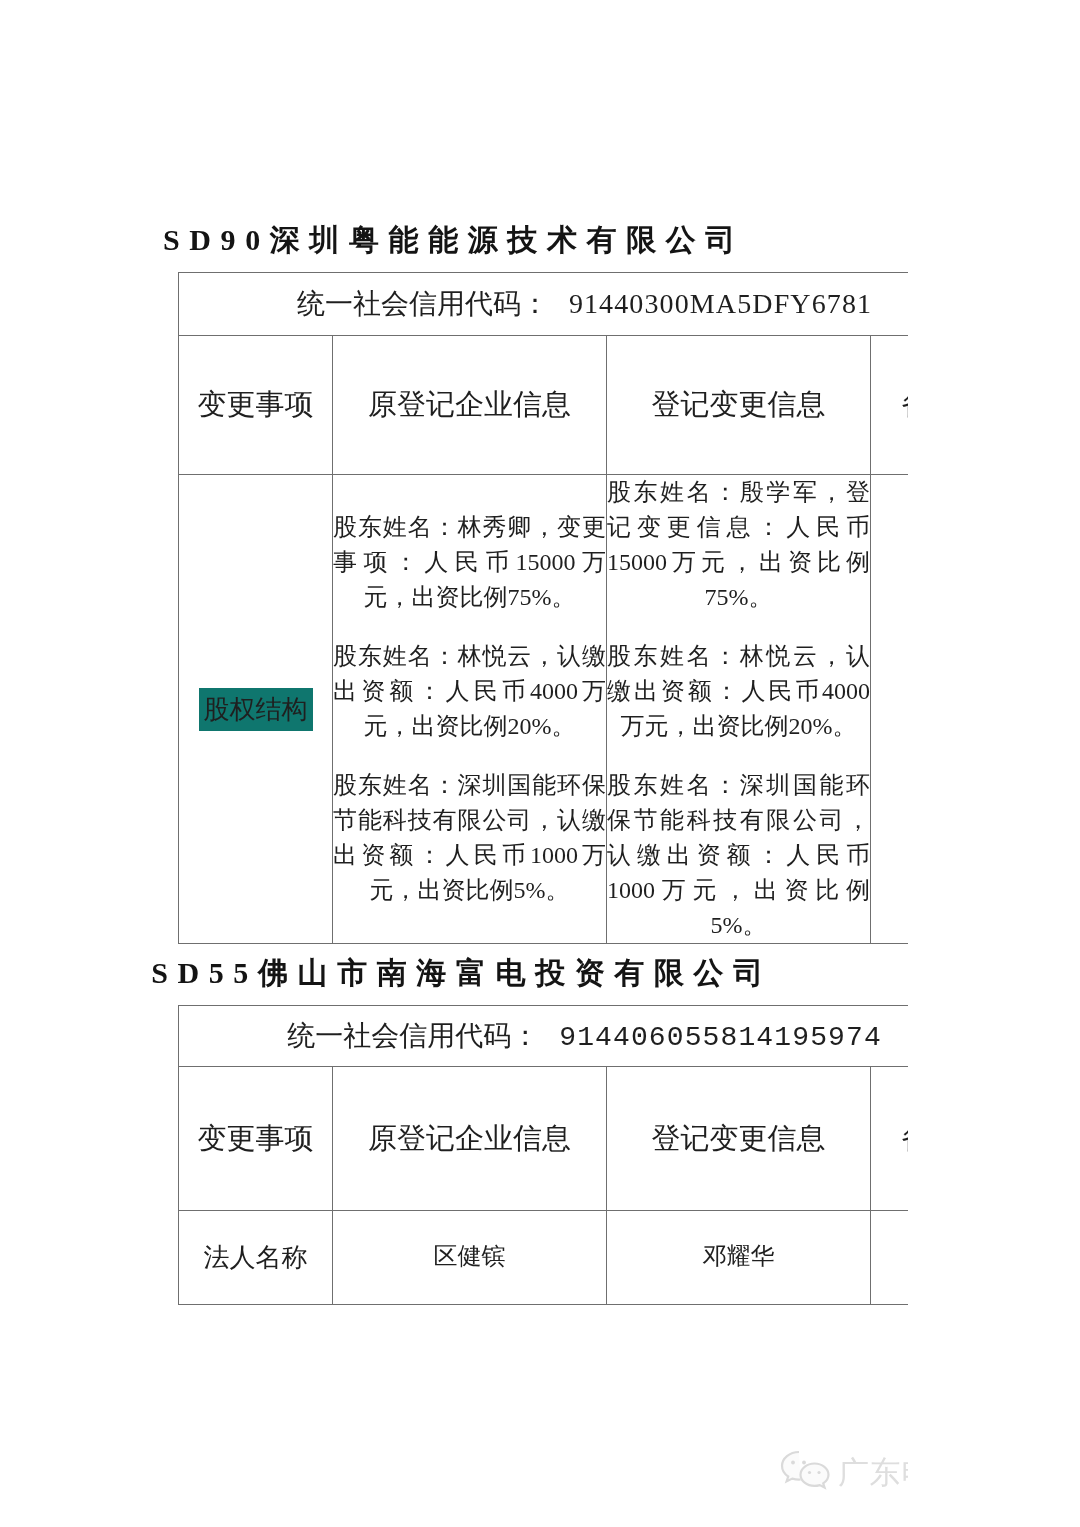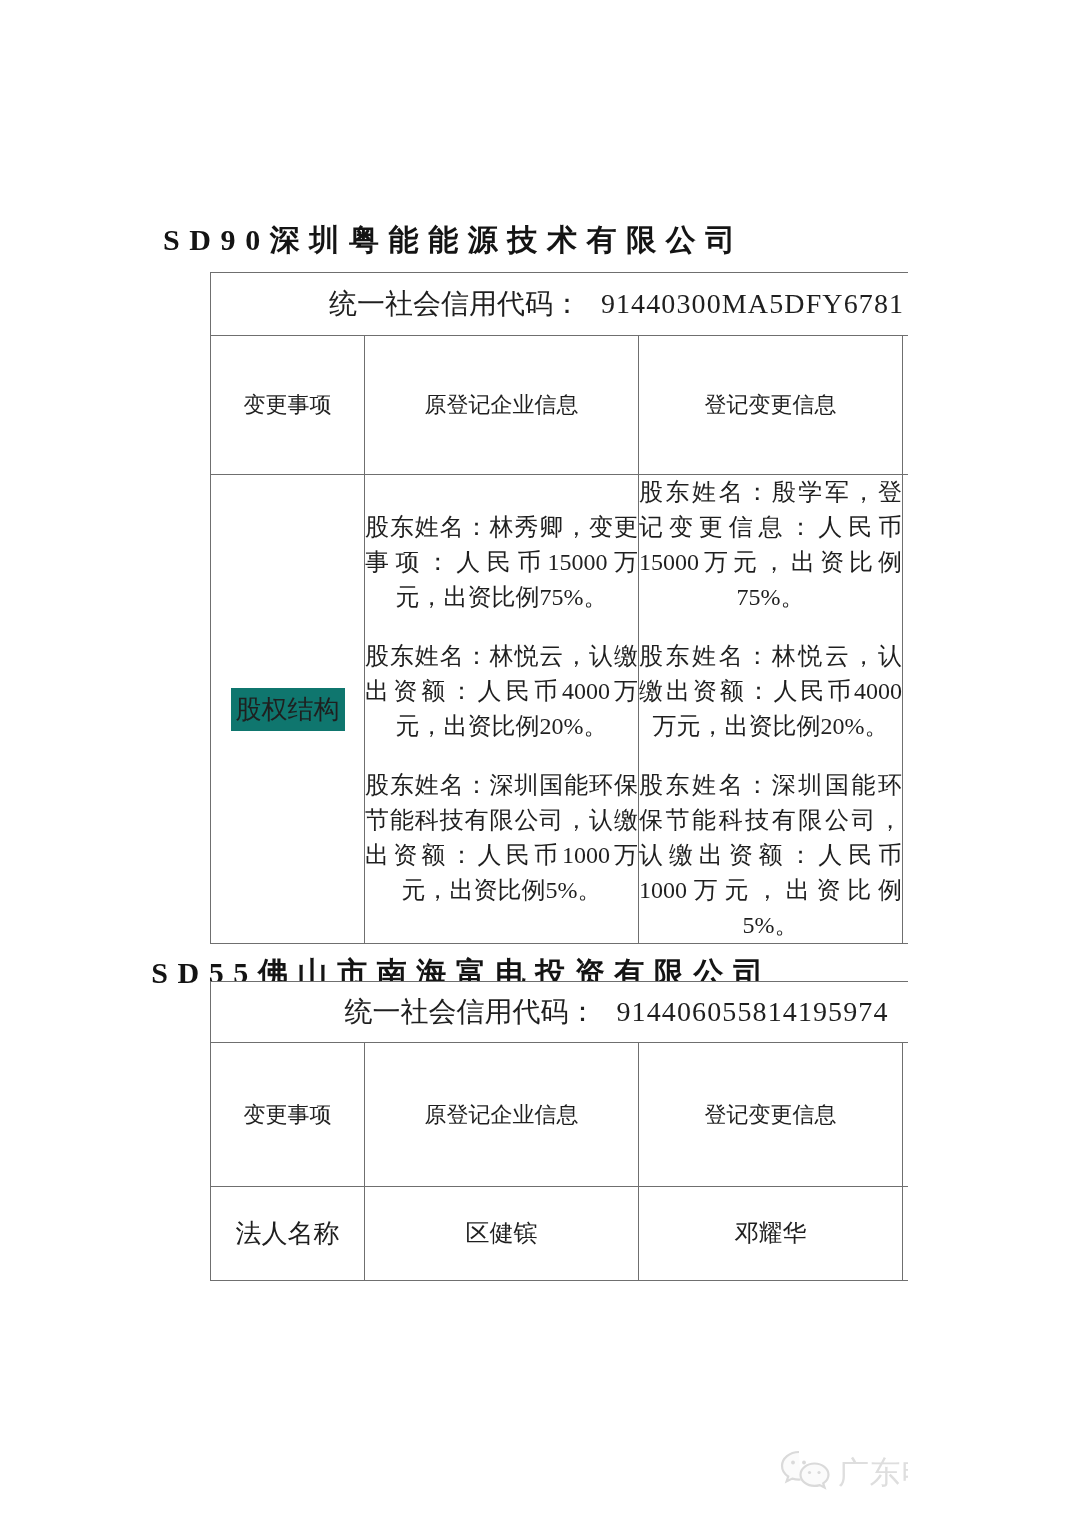--- a/index.html
+++ b/index.html
@@ -30,43 +30,42 @@
   .title-1 { top: 220px; }
   .title-2 { top: 953px; margin-left: 8px; }
 
   table.reg-table {
     position: absolute;
     left: 178px;
     border-collapse: collapse;
     table-layout: fixed;
     width: 812px;
     background: #ffffff;
-    margin-left: 32px;
   }
   .table-1 { top: 272px; }
-  .table-2 { top: 981px; }
+  .table-2 { top: 1005px; font-family: Liberation Mono, monospace; }
 
   table.reg-table td {
     border: 1px solid #6f6f6f;
     vertical-align: middle;
     text-align: center;
     padding: 0;
   }
 
   td.code-cell {
     text-align: left;
     padding: 6px 10px 6px 16px;
     font-size: 28px;
     white-space: nowrap;
   }
   .t1 .code-cell { height: 62px; }
   .t2 .code-cell { height: 60px; }
   .code-value { margin-left: 20px; letter-spacing: 0.04em; }
 
-  td.head-cell { font-size: 22px; }
+  td.head-cell { font-size: 29px; }
   .t1 .head-cell { height: 138px; }
   .t2 .head-cell { height: 143px; }
 
   .t1 .body-cell { height: 442px; }
   .t2 .body-cell { height: 93px; }
 
   td.item-cell { font-size: 26px; }
   .item-highlight {
     display: inline-block;
     background: #0f766e;

